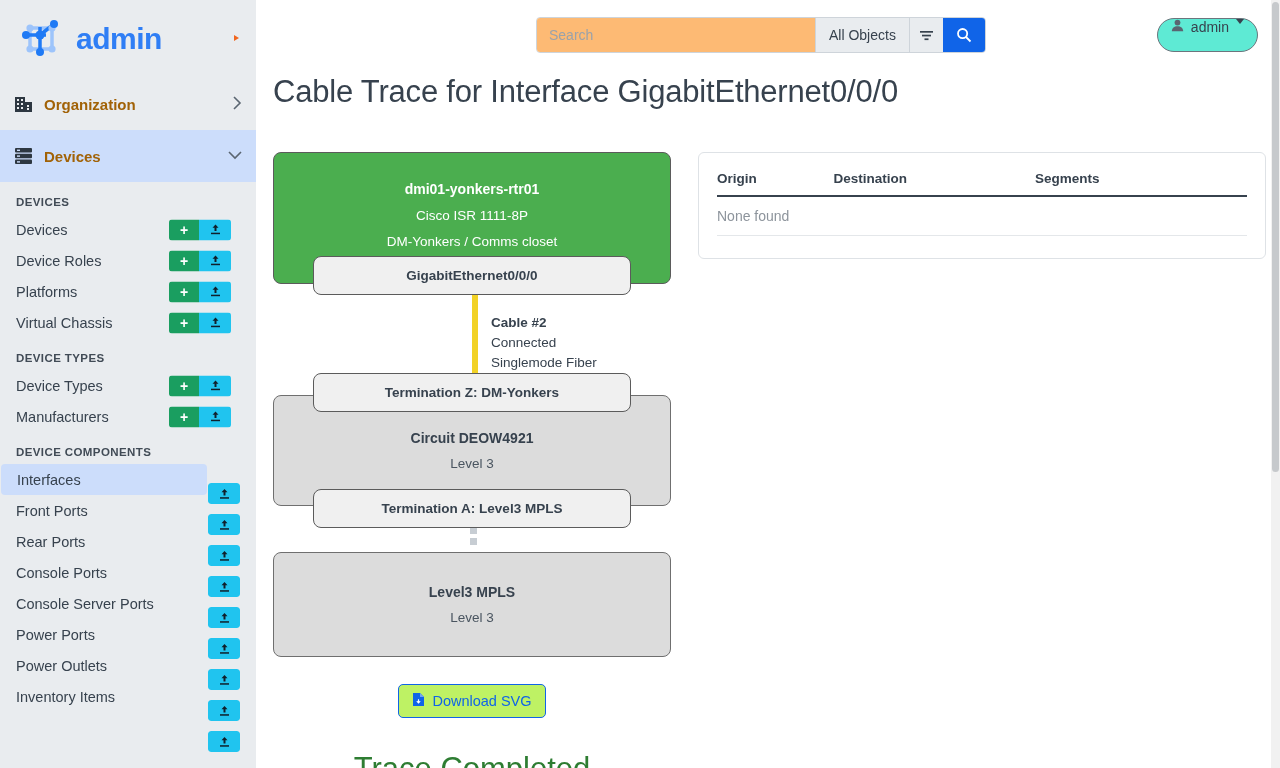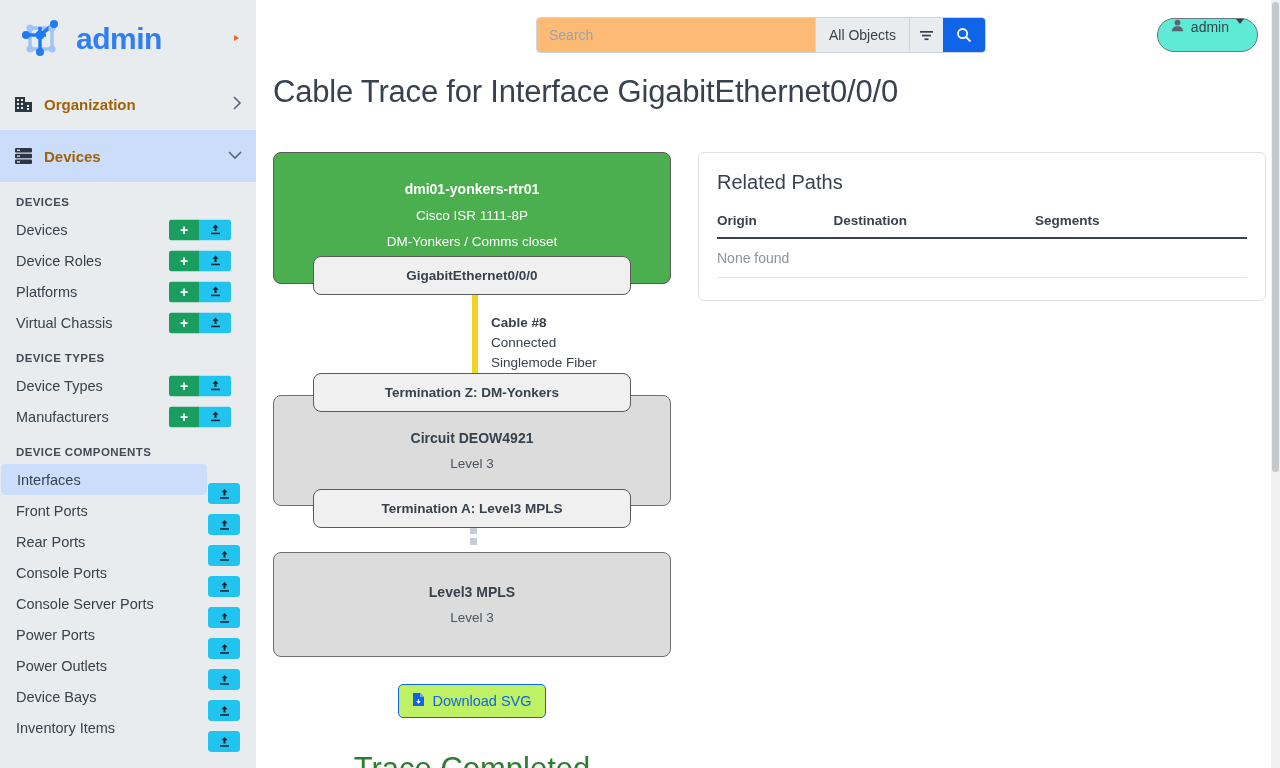--- a/index.html
+++ b/index.html
@@ -415,23 +415,20 @@
   <div class="menu-row">
     <span class="mlabel">Console Server Ports</span>
   </div>
   <div class="menu-row">
     <span class="mlabel">Power Ports</span>
   </div>
   <div class="menu-row">
     <span class="mlabel">Power Outlets</span>
   </div>
   <div class="menu-row">
-    <span class="mlabel">Device Bays</span>
-  </div>
-  <div class="menu-row">
     <span class="mlabel">Inventory Items</span>
   </div>
 
   <div style="position:absolute;left:0;top:0;width:256px;height:768px;pointer-events:none;">
     <div style="position:absolute;right:16px;top:483px;">
         <span class="btn-pair single" style="position:static;transform:none;pointer-events:auto;">
           <span class="btn-imp" style="border-radius:3px;">
             <svg width="11" height="12" viewBox="0 0 11 12">
               <path d="M5.5 1l3 3.3h-2v3.1h-2V4.3h-2z" fill="#10202c"></path>
               <rect x="1" y="9.2" width="9" height="1.5" fill="#10202c"></rect>
@@ -565,21 +562,21 @@
         <div class="n1">dmi01-yonkers-rtr01</div>
         <div class="n2">Cisco ISR 1111-8P</div>
         <div class="n3">DM-Yonkers / Comms closet</div>
       </div>
 
       <div class="term pull-up">GigabitEthernet0/0/0</div>
 
       <div class="cable-row">
         <div class="cable-line"></div>
         <div class="cable-info">
-          <div class="ct">Cable #8</div>
+          <div class="ct">Cable #2</div>
           <div>Connected</div>
           <div>Singlemode Fiber</div>
         </div>
       </div>
 
       <div class="circuit-wrap">
         <div class="term term-over-top">Termination Z: DM-Yonkers</div>
         <div class="circuit-box">
           <div class="c1">Circuit DEOW4921</div>
           <div class="c2">Level 3</div>
@@ -609,21 +606,20 @@
           </span>
           <span>Download SVG</span>
         </button>
       </div>
 
       <div class="trace-done">Trace Completed</div>
     </div>
 
     <div class="side-panel">
       <div class="card">
-        <div class="card-title">Related Paths</div>
         <table class="paths">
           <thead>
             <tr>
               <th style="width:22%">Origin</th>
               <th style="width:38%">Destination</th>
               <th style="width:40%">Segments</th>
             </tr>
           </thead>
           <tbody>
             <tr>

